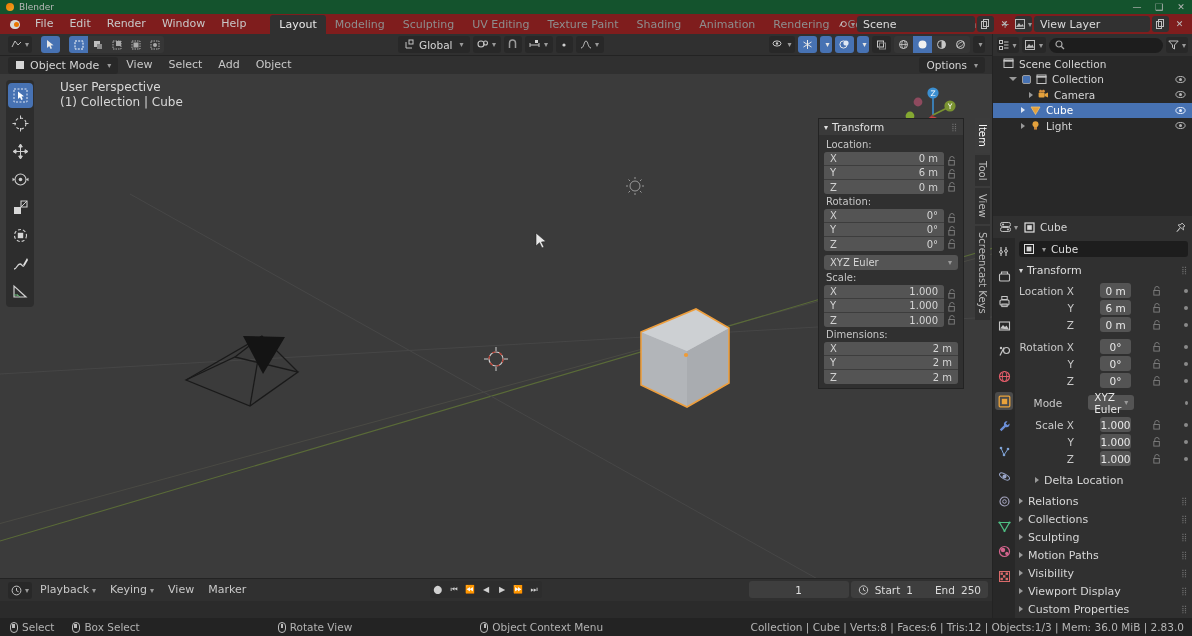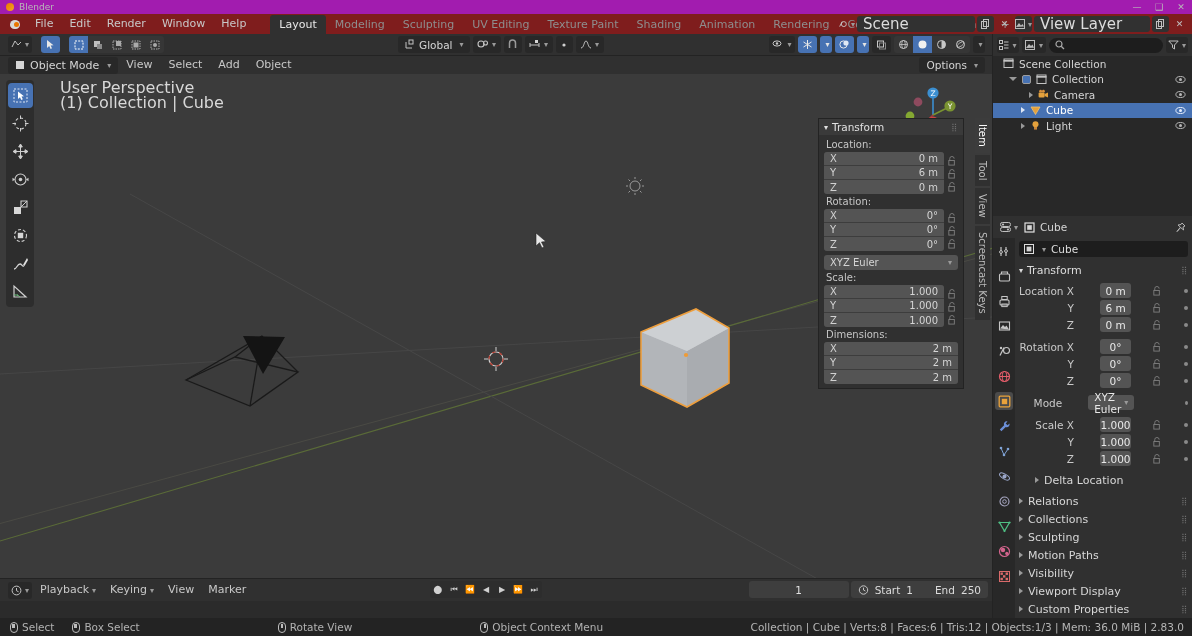--- a/index.html
+++ b/index.html
@@ -11,42 +11,42 @@
     color:#d5d5d5;
     overflow:hidden;
     position:relative;
   }
   
   .row { display:flex; align-items:center; }
   .chev { color:#9a9a9a; font-size:8px; margin-left:3px; }
   .lock { width:11px; height:11px; opacity:.55; }
 
   
-  #titlebar { height:14px; background:#a21caf; display:flex; align-items:center;
+  #titlebar { height:14px; background:#14532d; display:flex; align-items:center;
               padding-left:6px; font-size:9px; color:#b9b9b9; }
   #titlebar .tb-ico { width:8px;height:8px;border-radius:50%;
               background:linear-gradient(135deg,#ea7600,#f5a623); margin-right:5px; }
   #winbtns { position:absolute; right:0; top:0; height:14px; display:flex; }
   #winbtns div { width:22px; text-align:center; font-size:9px; color:#b9b9b9; line-height:14px; }
 
   
   #topbar { height:20px; background:#7f1d1d; display:flex; align-items:center; position:relative; }
   #blender-logo { width:15px; height:15px; margin:0 4px 0 8px; position:relative; }
   #blender-logo::before{ content:""; position:absolute; left:2px; top:3px; width:10px;height:9px;
       border-radius:50% 50% 45% 45%; background:#d8d8d8; }
   #blender-logo::after{ content:""; position:absolute; left:6px; top:5px;width:5px;height:5px;
       border-radius:50%; background:#ea7600; }
   .menu-item { padding:0 8px; line-height:20px; font-size:11px; color:#c8c8c8; cursor:default; }
   #workspaces { display:flex; align-items:flex-end; height:20px; margin-left:16px; }
   .ws { padding:0 9px; line-height:19px; font-size:11px; color:#8e8e8e; border-radius:3px 3px 0 0; }
   .ws.active { background:#303030; color:#e8e8e8; }
   .ws-plus { padding:0 8px; line-height:19px; color:#9a9a9a; }
   #scene-block { position:absolute; right:4px; top:2px; display:flex; align-items:center; gap:2px; }
   .id-field { background:#313131; border-radius:3px; height:16px; display:flex; align-items:center;
-              padding:0 6px; font-size:15px; color:#dcdcdc; }
+              padding:0 6px; font-size:11px; color:#dcdcdc; }
   .mini-btn { width:17px;height:16px; background:#313131;border-radius:3px;
               display:flex;align-items:center;justify-content:center; font-size:9px; color:#c0c0c0;}
   .mini-btn.flat { background:transparent; }
 
   
   #main { position:absolute; top:34px; left:0; right:0; bottom:18px; }
 
   
   #viewport-area { position:absolute; left:0; top:0; width:992px; bottom:40px; background:#303030; }
   #vp-header { height:22px; background:#303030; display:flex; align-items:center; position:relative;
@@ -68,21 +68,21 @@
                height:17px; padding:0 7px; gap:5px; }
 
   
   #tools { position:absolute; left:6px; top:6px; width:28px;
            background:#2d2d2d; border-radius:4px; padding:3px 0; display:flex;
            flex-direction:column; align-items:center; gap:3px; z-index:5;}
   .tool { width:25px;height:25px; border-radius:4px; display:flex;
           align-items:center;justify-content:center; }
   .tool.active { background:#4772b3; }
 
-  #vp-text { position:absolute; left:60px; top:6px; font-size:16px; color:#d8d8d8; line-height:15px; }
+  #vp-text { position:absolute; left:60px; top:6px; font-size:12px; color:#d8d8d8; line-height:15px; }
 
   
   #npanel { position:absolute; right:28px; top:44px; width:146px;
             background:#303030; border:1px solid #232323; z-index:6; }
   #npanel .phdr { display:flex;align-items:center;gap:4px; height:16px; padding:0 5px;
                   background:#3a3a3a; font-size:10.5px; color:#e0e0e0;}
   #npanel .sect { padding:2px 5px 4px 5px; }
   #npanel .sect .cap { font-size:10px; color:#c6c6c6; margin:2px 0 2px 2px; }
   .vec { background:#3d3d3d; border-radius:3px; overflow:hidden; }
   .vec .vrow { display:flex; align-items:center; justify-content:space-between;

